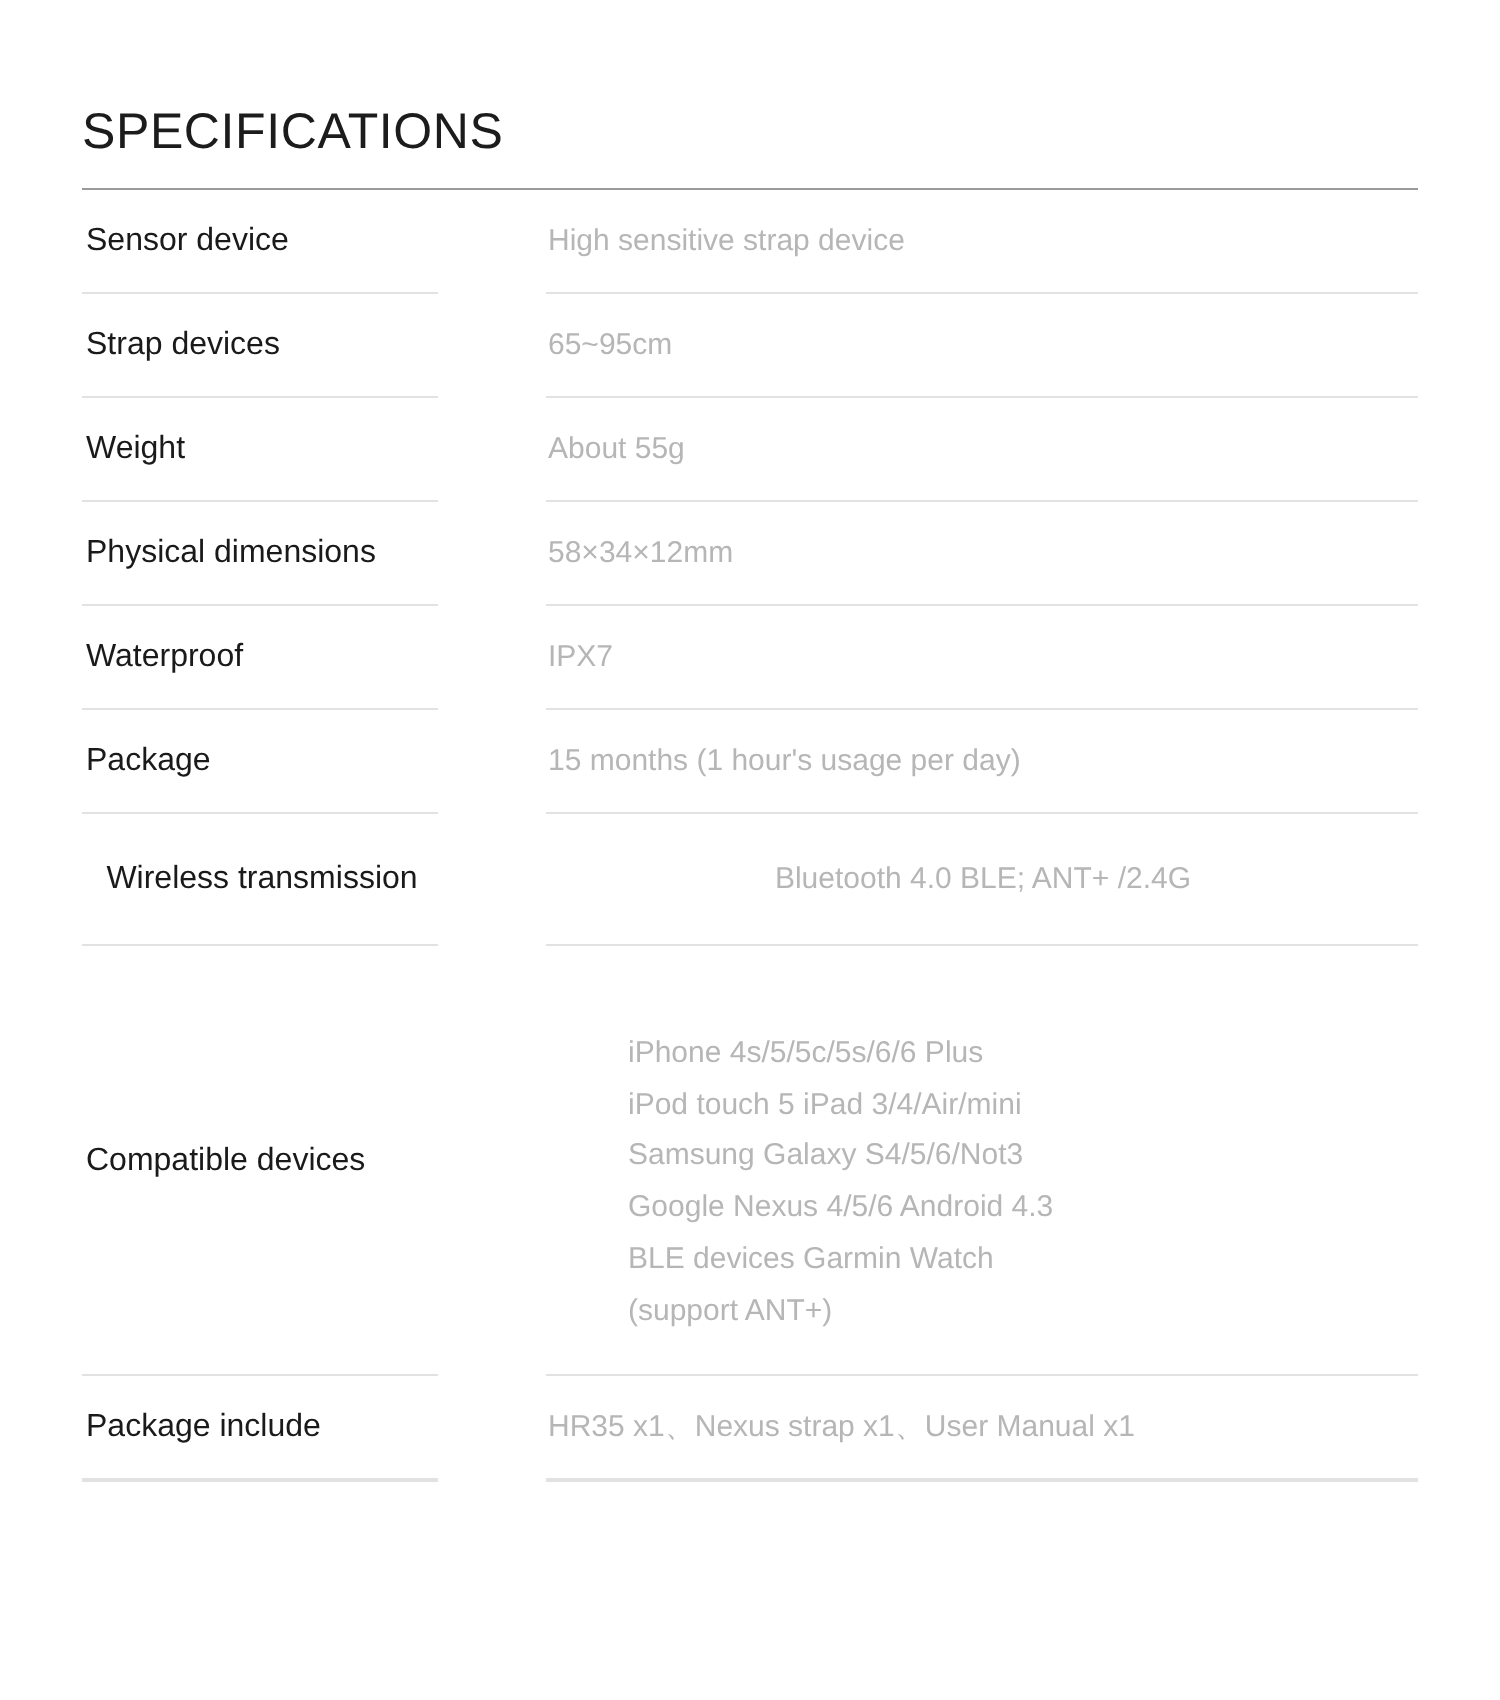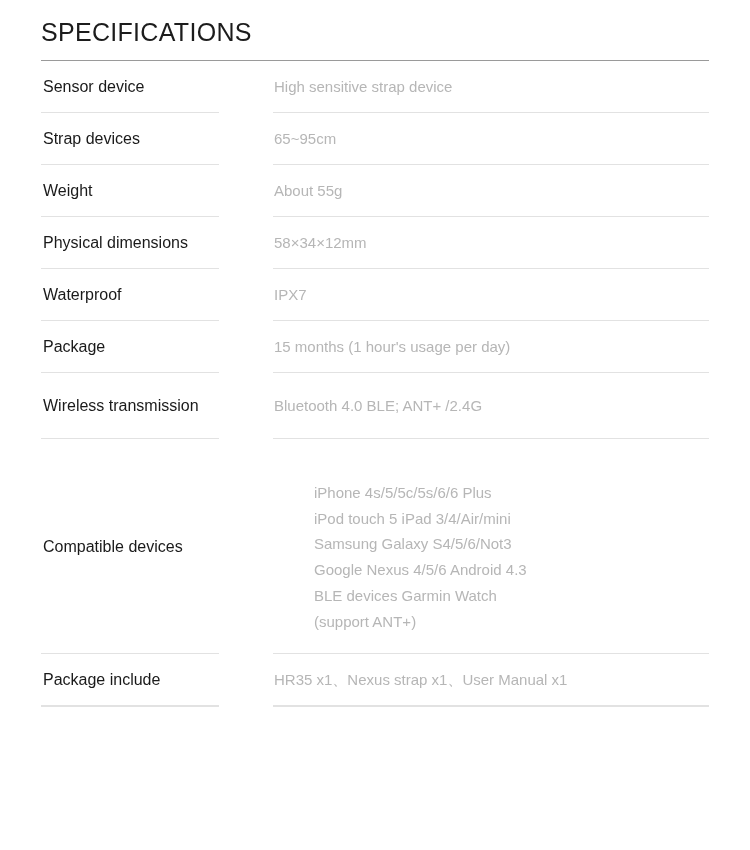--- a/index.html
+++ b/index.html
@@ -23,21 +23,21 @@
     padding: 0 41px;
   }
 
   
   .spec-title {
     font-size: 25px;
     font-weight: 400;
     color: #1c1c1c;
     letter-spacing: 0.3px;
     margin: 0;
-    padding-top: 18px;
+    padding-top: 52px;
     line-height: 1.15;
     white-space: nowrap;
   }
   .title-rule {
     height: 1px;
     background: #9a9a9a;
     margin-top: 13px;
     width: 100%;
   }
 
@@ -92,21 +92,21 @@
     position: absolute;
     left: 0;
     right: 0;
     bottom: 0;
     height: 1px;
     background: #e2e2e2;
   }
 
   
   tr.spec-row > td { height: 52px; }
-  tr.spec-row.row-tall > td { height: 66px; }
+  tr.spec-row.row-tall > td { height: 66px; text-align: center; }
   tr.spec-row.row-block > td { height: 215px; }
 
   .value-lines .vline {
     display: block;
     padding: 2px 0;
     margin-left: 41px;
   }
 
   
   .tail-rules {

